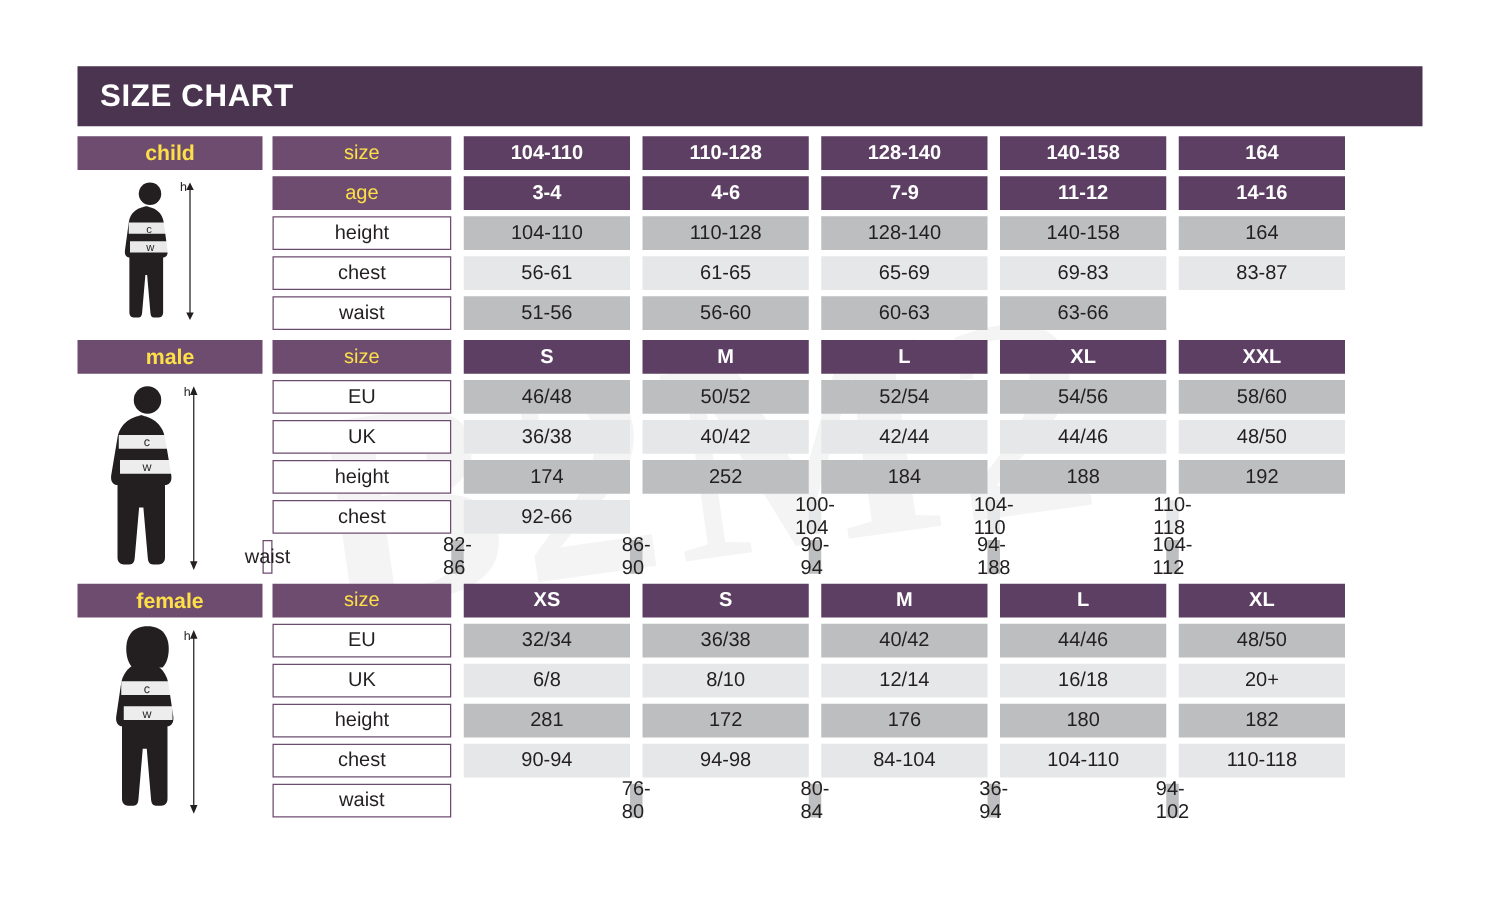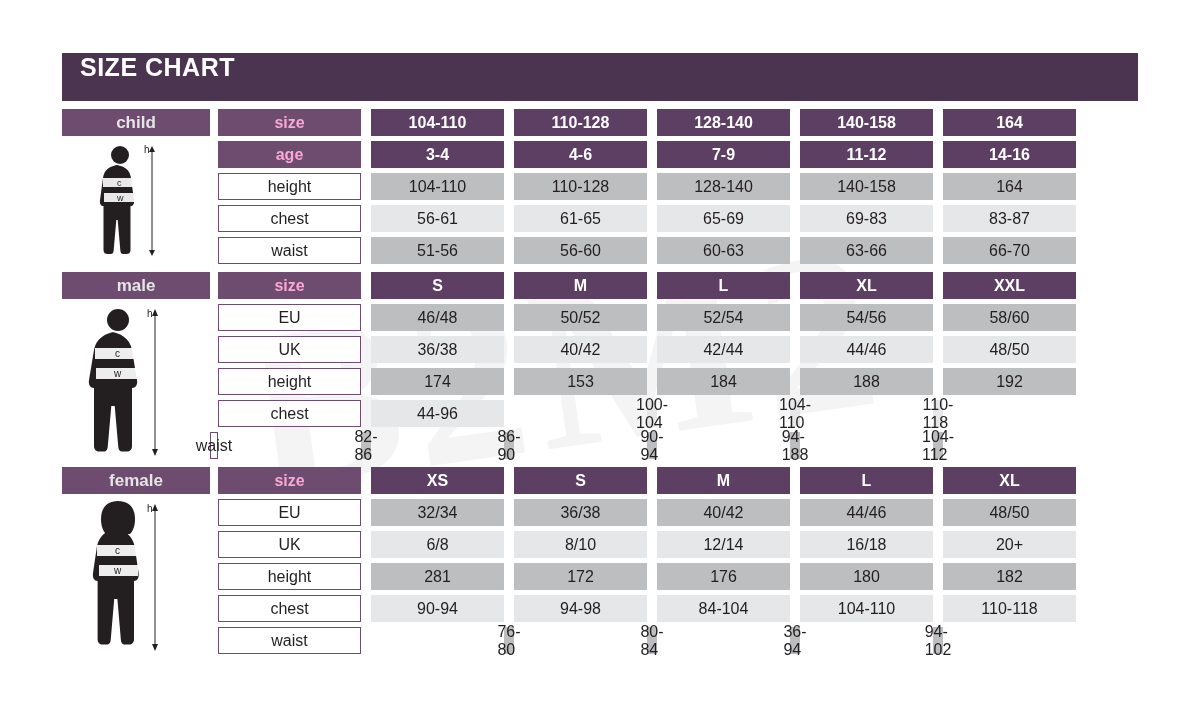--- a/index.html
+++ b/index.html
@@ -38,21 +38,21 @@
     left: 62px; top: 53px;
     width: 1076px;
     z-index: 2;
   }
 
   
   .titlebar {
     background: #4a3450;
     height: 48px;
     display: flex;
-    align-items: flex-start;
+    align-items: center;
     padding-left: 18px;
   }
   .titlebar .title {
     color: #ffffff;
     font-size: 25px;
     font-weight: bold;
     letter-spacing: 0.5px;
   }
 
   
@@ -67,31 +67,31 @@
     align-items: center;
     justify-content: center;
     font-size: 16px;
     color: #231f20;
     margin-bottom: 5px;
   }
   .spacer { background: transparent; }
 
   .hdr-purple {
     background: #6d4c6f;
-    color: #f9a8d4;
-    font-weight: bold;
+    color: #fde047;
+    font-weight: normal;
   }
   .hdr-purple-dark {
     background: #5d3f63;
     color: #ffffff;
     font-weight: bold;
   }
   .grp-label {
     background: #6d4c6f;
-    color: #e5e5e5;
+    color: #fde047;
     font-weight: bold;
     font-size: 17px;
   }
   .rowlabel {
     background: #ffffff;
     border: 1px solid #6d4c6f;
     color: #231f20;
     font-size: 16px;
     text-align: center;
   }
@@ -208,21 +208,20 @@
       <div class="cell rowlabel">waist</div>
       <div class="cell spacer"></div>
       <div class="cell val-dark">51-56</div>
       <div class="cell spacer"></div>
       <div class="cell val-dark">56-60</div>
       <div class="cell spacer"></div>
       <div class="cell val-dark">60-63</div>
       <div class="cell spacer"></div>
       <div class="cell val-dark">63-66</div>
       <div class="cell spacer"></div>
-      <div class="cell val-dark">66-70</div>
     </div>
 
     <div style="height:3px"></div>
 
     <div class="grid">
 
       <div class="cell grp-label">male</div>
       <div class="cell spacer"></div>
       <div class="cell hdr-purple">size</div>
       <div class="cell spacer"></div>
@@ -279,32 +278,32 @@
       <div class="cell spacer"></div>
       <div class="cell val-light">44/46</div>
       <div class="cell spacer"></div>
       <div class="cell val-light">48/50</div>
 
       <div class="cell spacer"></div>
       <div class="cell rowlabel">height</div>
       <div class="cell spacer"></div>
       <div class="cell val-dark">174</div>
       <div class="cell spacer"></div>
-      <div class="cell val-dark">153</div>
+      <div class="cell val-dark">252</div>
       <div class="cell spacer"></div>
       <div class="cell val-dark">184</div>
       <div class="cell spacer"></div>
       <div class="cell val-dark">188</div>
       <div class="cell spacer"></div>
       <div class="cell val-dark">192</div>
 
       <div class="cell spacer"></div>
       <div class="cell rowlabel">chest</div>
       <div class="cell spacer"></div>
-      <div class="cell val-light">44-96</div>
+      <div class="cell val-light">92-66</div>
       <div class="cell spacer"></div>
       <div class="cell spacer"></div>
       <div class="cell val-light">100-104</div>
       <div class="cell spacer"></div>
       <div class="cell val-light">104-110</div>
       <div class="cell spacer"></div>
       <div class="cell val-light">110-118</div>
 
       <div class="cell spacer"></div>
       <div class="cell rowlabel">waist</div>

